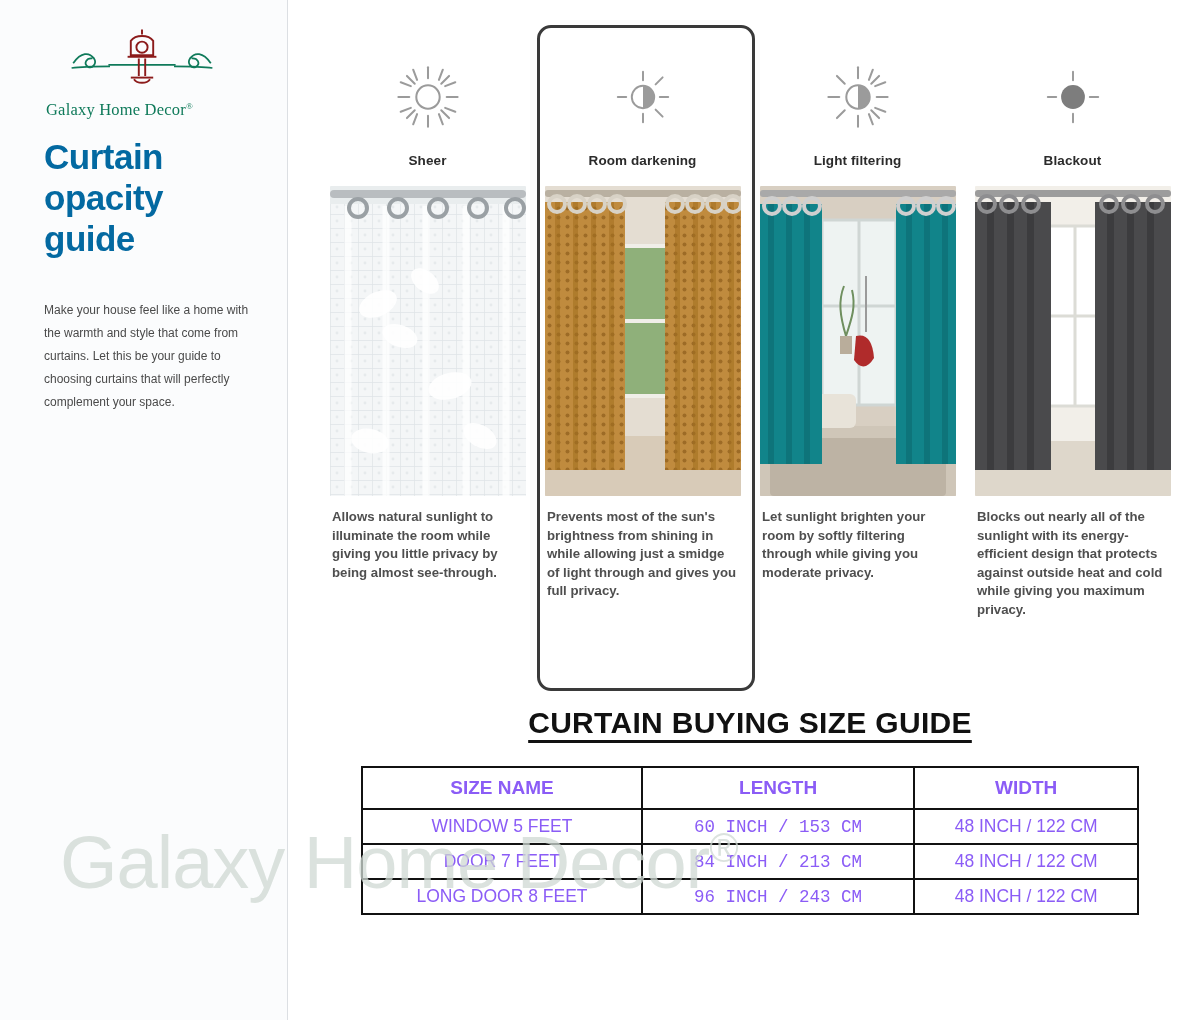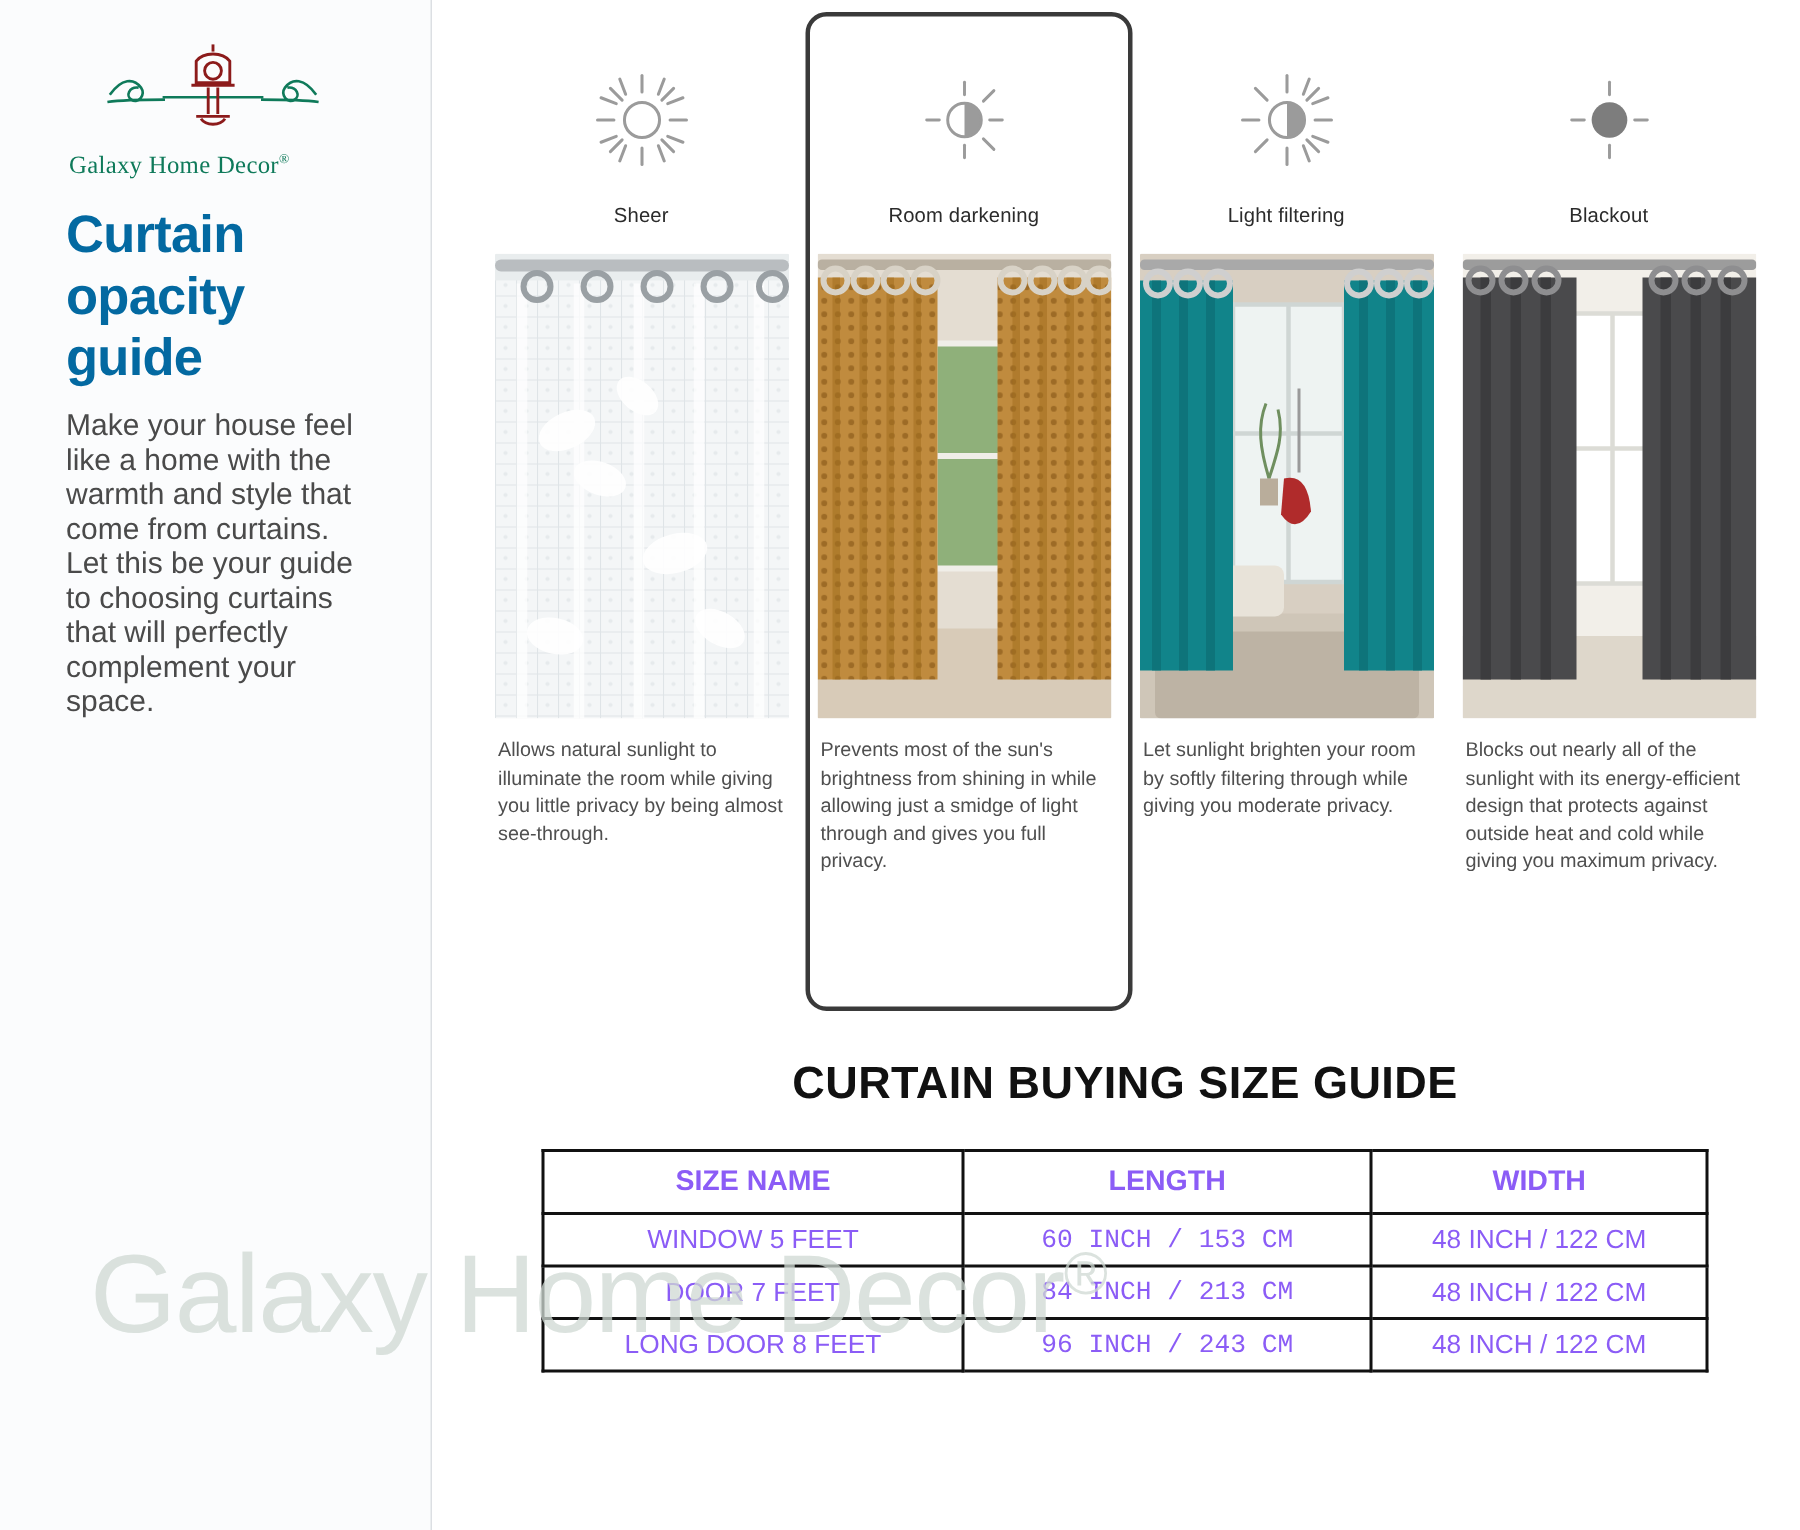--- a/index.html
+++ b/index.html
@@ -28,28 +28,28 @@
     font-family:"Liberation Serif", serif;
     margin-left:2px;position:relative;display:inline-block;
   }
   .logo-text sup{font-size:9px;vertical-align:super;}
   .title{
     margin-top:16px;
     font-size:35px;line-height:41px;font-weight:bold;
     letter-spacing:-0.5px;color:#0369a1;
   }
   .blurb{
-    margin-top:14px;
-    font-size:20px;line-height:23px;color:#4a4a4a;
+    margin-top:40px;
+    font-size:12px;line-height:23px;color:#4a4a4a;
     font-family:"Liberation Sans", sans-serif;
     max-width:205px;
   }
 
   
-  .strip{position:absolute;left:300px;top:0;width:900px;height:690px;}
+  .strip{position:absolute;left:300px;top:17px;width:900px;height:690px;font-weight:bold;}
   .cols{position:absolute;left:20px;top:26px;width:860px;display:flex;}
   .col{width:215px;position:relative;}
   .icon-box{height:108px;display:flex;align-items:center;justify-content:center;}
   .col-label{
     text-align:center;font-size:13.5px;color:#2b2b2b;
     letter-spacing:.1px;margin-top:2px;
   }
   .photo{
     width:196px;height:310px;margin:18px auto 0 auto;
     display:block;border-radius:1px;overflow:hidden;position:relative;
@@ -61,21 +61,21 @@
   .highlight{
     position:absolute;left:237px;top:8px;width:212px;height:660px;
     border:3px solid #3a3a3a;border-radius:14px;pointer-events:none;
   }
 
   
   .guide{position:absolute;left:300px;top:690px;width:900px;height:330px;}
   .guide-title{
     text-align:center;font-size:30px;font-weight:bold;letter-spacing:.3px;
     color:#111;margin-top:16px;
-    text-underline-offset:7px;text-decoration-thickness:2.5px;
+    text-decoration:underline;text-underline-offset:7px;text-decoration-thickness:2.5px;
   }
   table.sizes{
     border-collapse:collapse;margin:26px auto 0 auto;width:778px;
     background:transparent;
   }
   table.sizes th, table.sizes td{
     border:2px solid #111;
     text-align:center;
     padding:6px 4px;
     font-size:17.5px;

